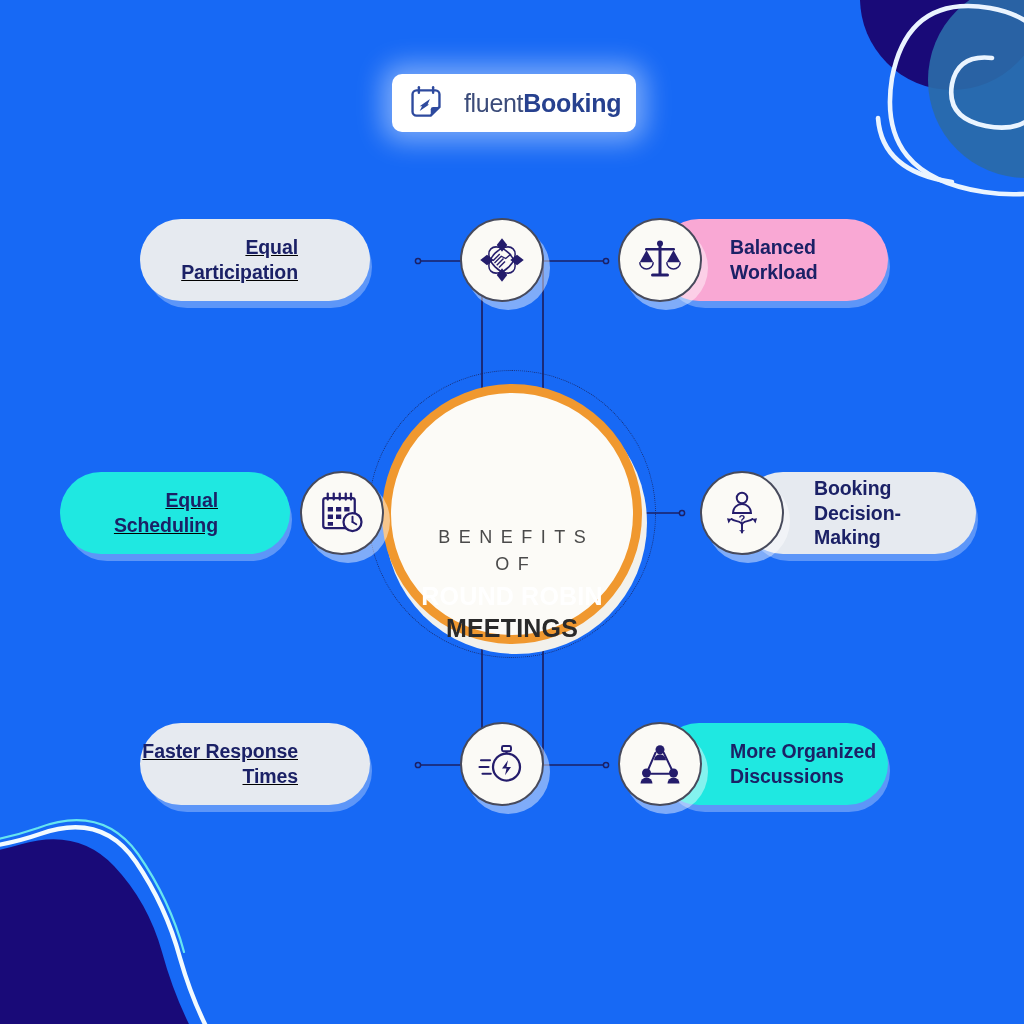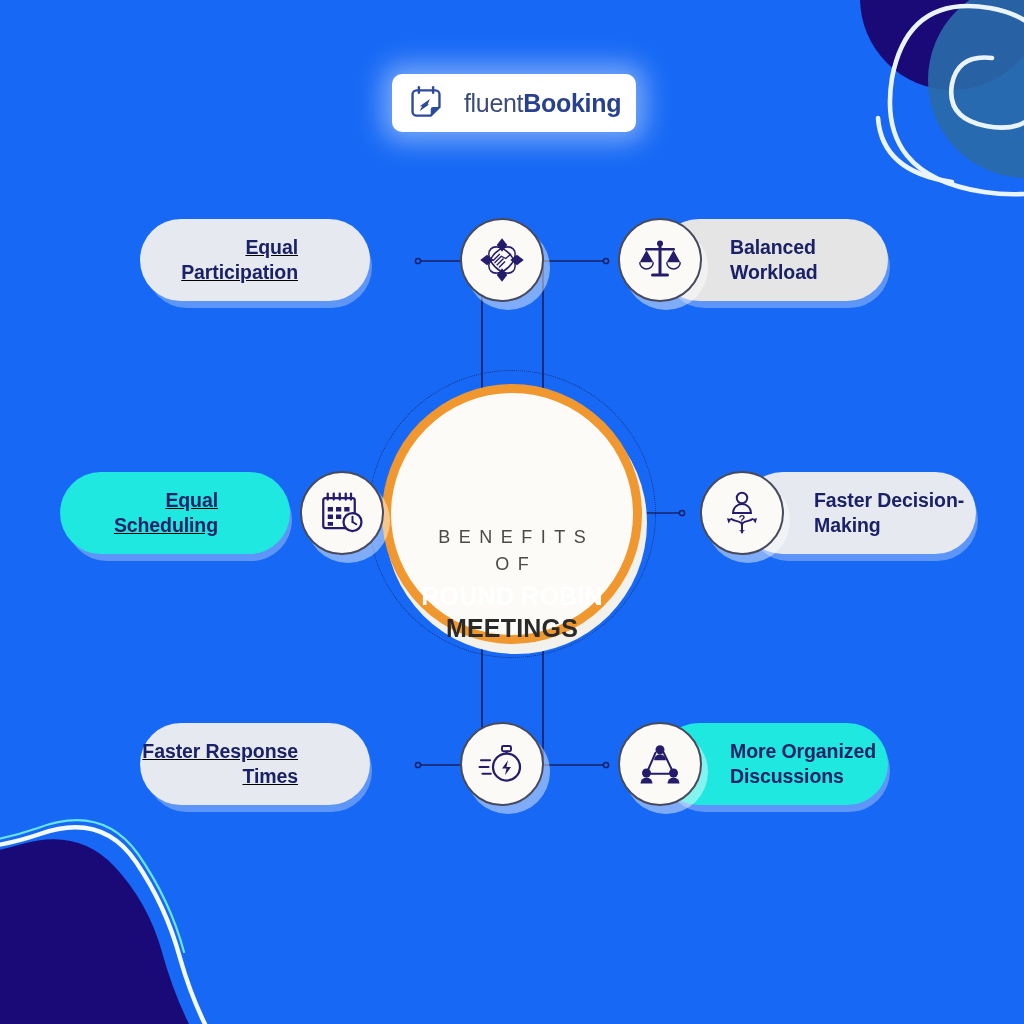--- a/index.html
+++ b/index.html
@@ -90,21 +90,21 @@
   .node.right .pill-label{text-align:left;}
 
   
   #node-equal{left:140px;top:219px;width:264px;}
   #node-equal .pill{left:0;width:230px;background:#E6EAF0;}
   #node-equal .pill-shadow{left:6px;width:226px;}
   #node-equal .badge{left:320px;}
   #node-equal .badge-shadow{left:326px;}
 
   #node-balanced{left:618px;top:219px;width:270px;}
-  #node-balanced .pill{left:40px;width:230px;background:#e5e5e5;}
+  #node-balanced .pill{left:40px;width:230px;background:#f9a8d4;}
   #node-balanced .pill-shadow{left:46px;width:226px;}
   #node-balanced .badge{left:0px;}
   #node-balanced .badge-shadow{left:6px;}
 
   #node-smart{left:60px;top:472px;width:264px;}
   #node-smart .pill{left:0;width:230px;background:#1FE8E1;}
   #node-smart .pill-shadow{left:6px;width:226px;}
   #node-smart .badge{left:240px;}
   #node-smart .badge-shadow{left:246px;}
 
@@ -287,21 +287,21 @@
           <line x1="46" y1="44" x2="51" y2="47"></line>
         </g>
       </svg>
     </div>
   </div>
 
   <div class="node right" id="node-decision">
     <div class="pill-shadow"></div>
     <div class="pill">
       <div class="pill-label">
-        <span>Faster Decision-</span>
+        <span>Booking Decision-</span>
         <span>Making</span>
       </div>
     </div>
     <div class="badge-shadow"></div>
     <div class="badge">
       <svg viewBox="0 0 64 64">
         <circle cx="32" cy="12" r="7" fill="none" stroke="#241C6B" stroke-width="2.6"></circle>
         <path d="M20 32 a12 12 0 0 1 24 0 z" fill="none" stroke="#241C6B" stroke-width="2.6"></path>
         <text x="32" y="45" font-size="15" font-weight="700" fill="#241C6B" text-anchor="middle" font-family="'Liberation Sans',sans-serif">?</text>
         <g fill="none" stroke="#241C6B" stroke-width="2.6" stroke-linecap="round">

